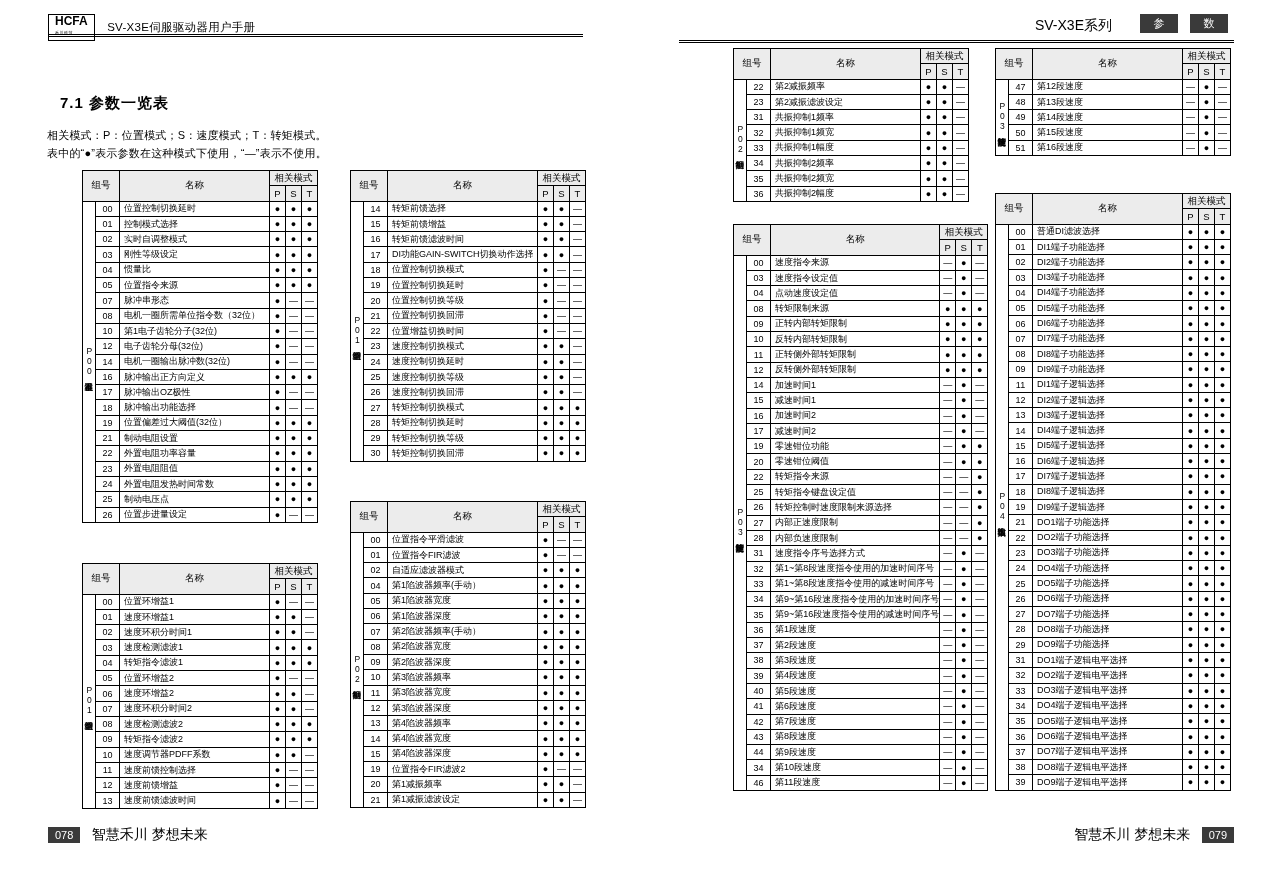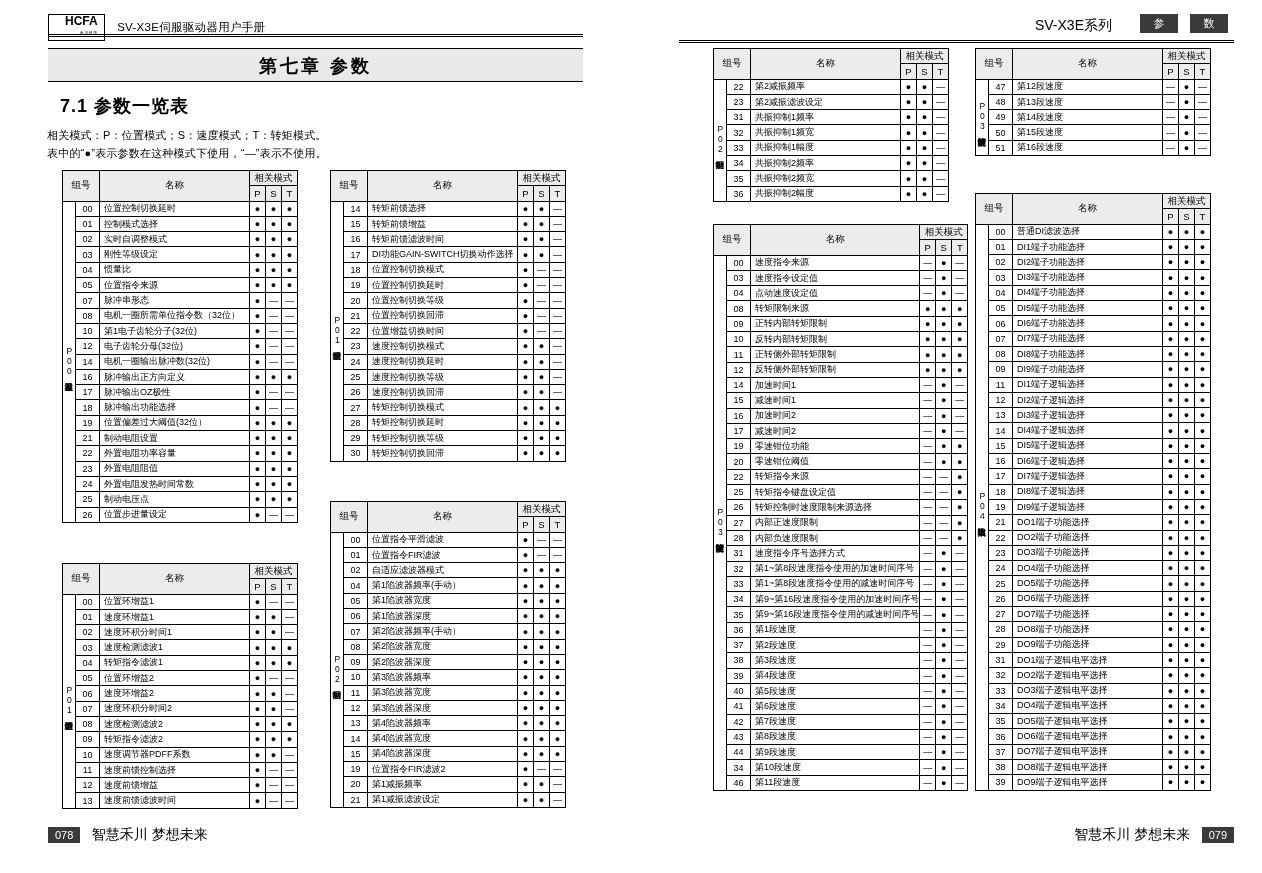--- a/index.html
+++ b/index.html
@@ -13,23 +13,23 @@
     overflow:hidden;
   }
   .page { position:absolute; top:0; bottom:0; }
   .page-left { left:0; width:631px; }
   .page-right { left:631px; width:631px; }
 
   
   .hdr-left { position:absolute; left:48px; top:14px; right:48px; height:24px; }
   .hdr-logo {
     display:inline-block; vertical-align:middle;
-    border:1.5px solid #000; padding:1px 6px 2px 16px;
+    border:1.5px solid #000; padding:1px 6px 2px 6px;
     font-weight:bold; font-size:12px; line-height:11px;
-    text-align:right;
+    text-align:left;
   }
   .hdr-logo .sub { font-size:4px; font-weight:normal; letter-spacing:0.5px; display:block; }
   .hdr-title {
     display:inline-block; vertical-align:middle; margin-left:8px;
     font-size:11.5px; letter-spacing:0.3px;
   }
   .hdr-rule { position:absolute; left:48px; right:48px; top:34px; border-bottom:1px solid #000; }
   .hdr-rule2 { position:absolute; left:48px; right:48px; top:36px; border-bottom:1px solid #000; }
 
   .hdr-right { position:absolute; right:0px; top:14px; height:22px; left:0; }
@@ -42,30 +42,31 @@
   .hdr-right .tag2 { right:34px; width:38px; }
   .hdr-right .rline { position:absolute; left:48px; right:28px; top:26px; border-bottom:1px solid #000;}
   .hdr-right .rline2 { position:absolute; left:48px; right:28px; top:28px; border-bottom:1px solid #000;}
 
   
   .chapter {
     position:absolute; left:48px; top:48px; width:535px; height:34px;
     background:#e9e9e9; border-top:1.5px solid #000; border-bottom:1.5px solid #000;
     text-align:center; line-height:34px; font-size:18px; font-weight:bold; letter-spacing:3px;
   }
-  .sec-title { position:absolute; left:60px; top:94px; font-size:18px; font-weight:bold; letter-spacing:1px;}
+  .sec-title { position:absolute; left:60px; top:94px; font-size:15px; font-weight:bold; letter-spacing:1px;}
   .para { position:absolute; left:47px; font-size:11px; letter-spacing:0.2px;}
   .para1 { top:128px; }
   .para2 { top:146px; }
 
   
   table.tbl {
     border-collapse:collapse;
     font-size:9px;
     table-layout:fixed;
+    margin-left:20px;
   }
   table.tbl th, table.tbl td {
     border:0.8px solid #000;
     padding:0;
     height:15.3px;
     text-align:center;
     font-weight:normal;
     vertical-align:middle;
     overflow:hidden;
     white-space:nowrap;
@@ -111,21 +112,20 @@
   <div class="hdr-left">
     <span class="hdr-logo">
       <span>HCFA</span>
       <span class="sub">禾川科技</span>
     </span>
     <span class="hdr-title">SV-X3E伺服驱动器用户手册</span>
   </div>
   <div class="hdr-rule"></div>
   <div class="hdr-rule2"></div>
 
-  <div class="chapter">第七章  参数</div>
   <div class="sec-title">7.1 参数一览表</div>
   <div class="para para1">相关模式：P：位置模式；S：速度模式；T：转矩模式。</div>
   <div class="para para2">表中的“●”表示参数在这种模式下使用，“—”表示不使用。</div>
 
   <div class="t-pos" style="left:62px; top:170px;">
     <table class="tbl">
       <colgroup>
           <col style="width:13px">
           <col style="width:24px">
           <col style="width:150px">

